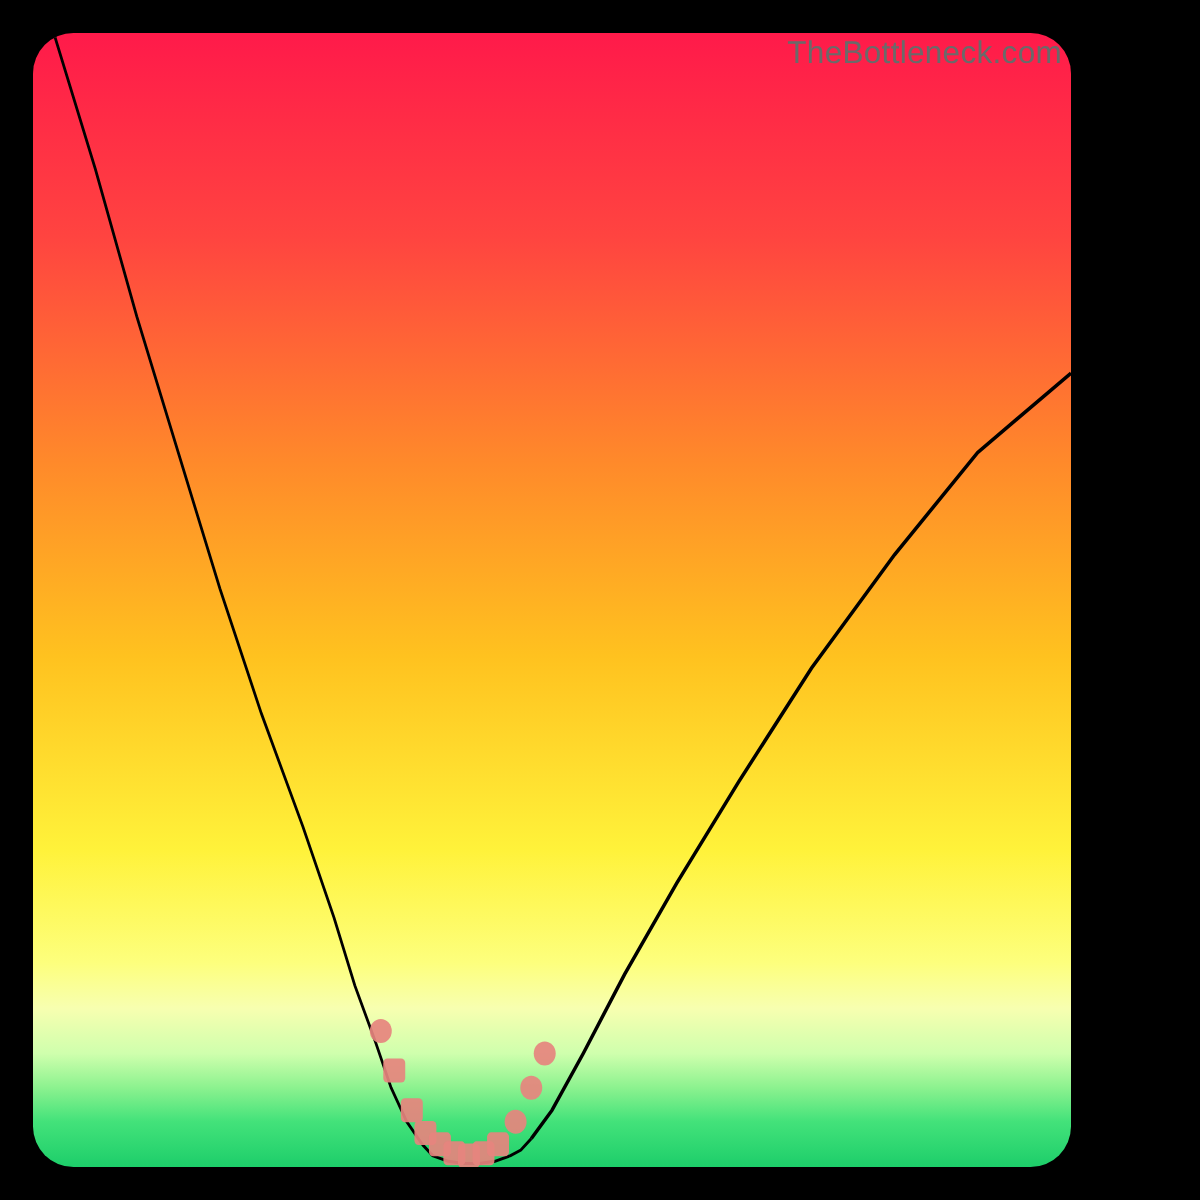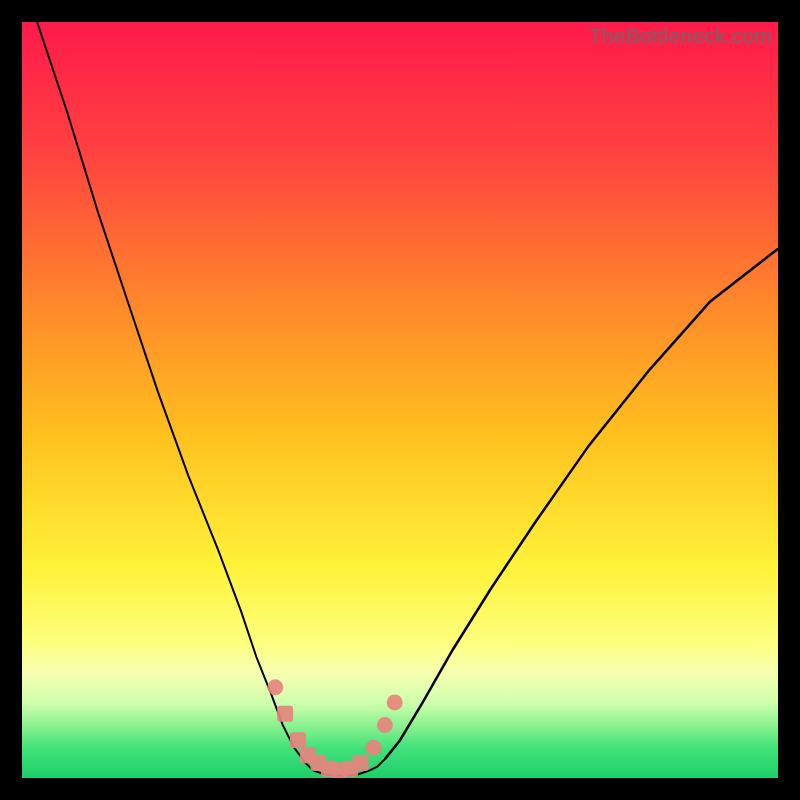--- a/index.html
+++ b/index.html
@@ -13,23 +13,24 @@
   }
   .frame {
     position: absolute;
     inset: 0;
     background: #000;
   }
   .plot-area {
     position: absolute;
     left: 22px;
     top: 22px;
-    width: 756px;
+    width: 692px;
     height: 756px;
     overflow: hidden;
+    border-radius: 27px;
   }
   
   .gradient {
     position: absolute;
     inset: 0;
   }
   .watermark {
     position: absolute;
     top: 2px;
     right: 6px;

